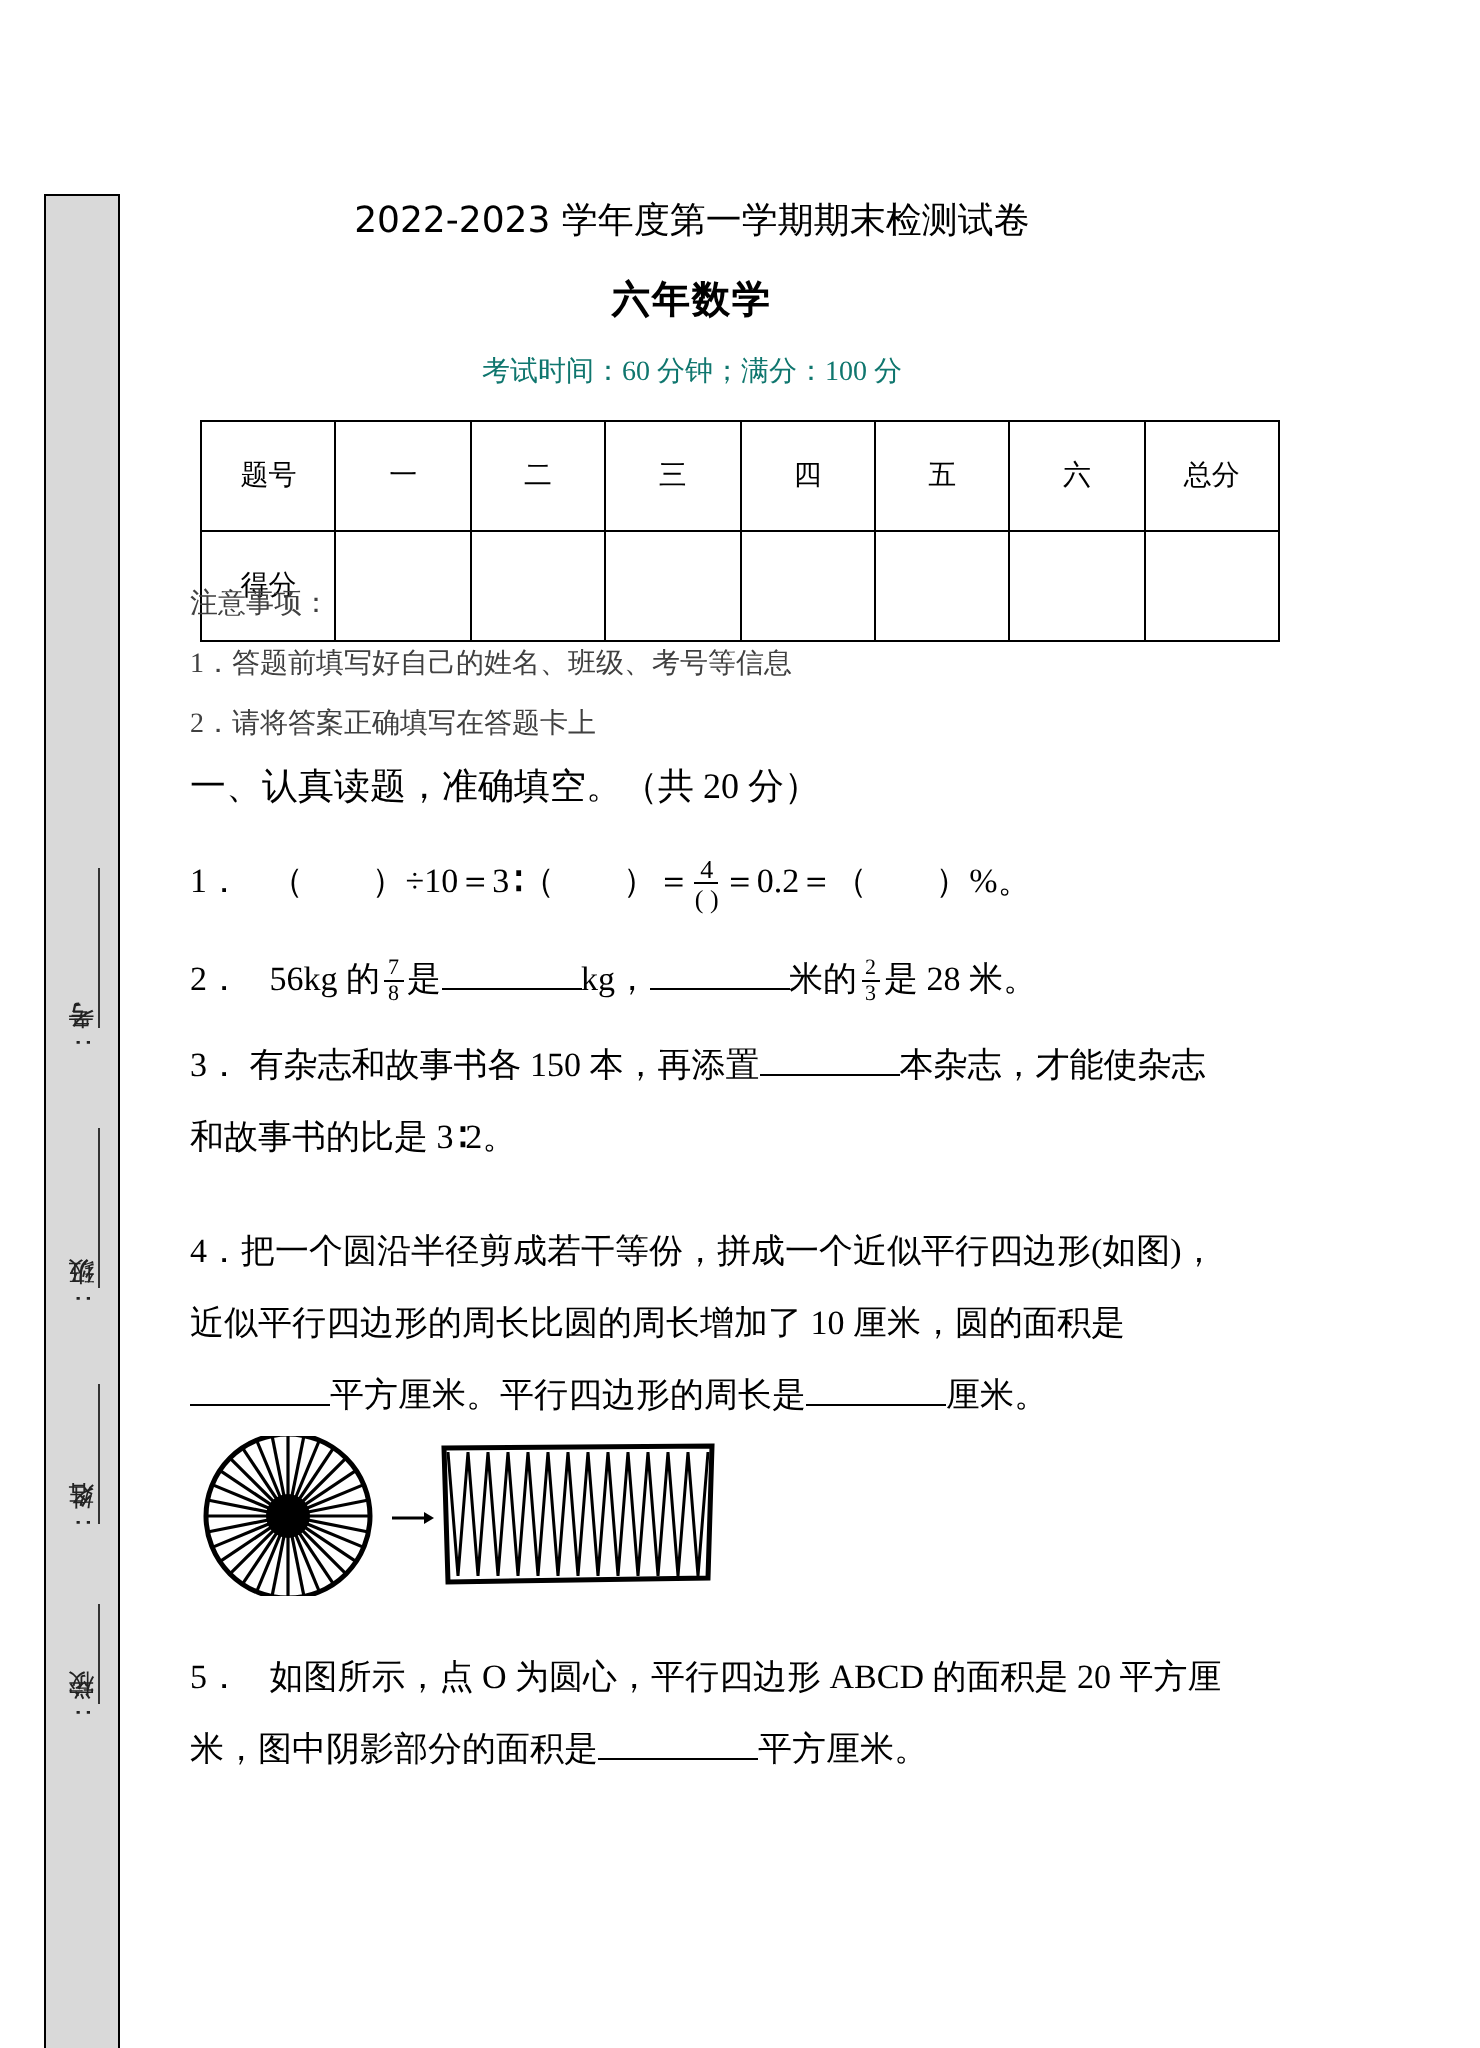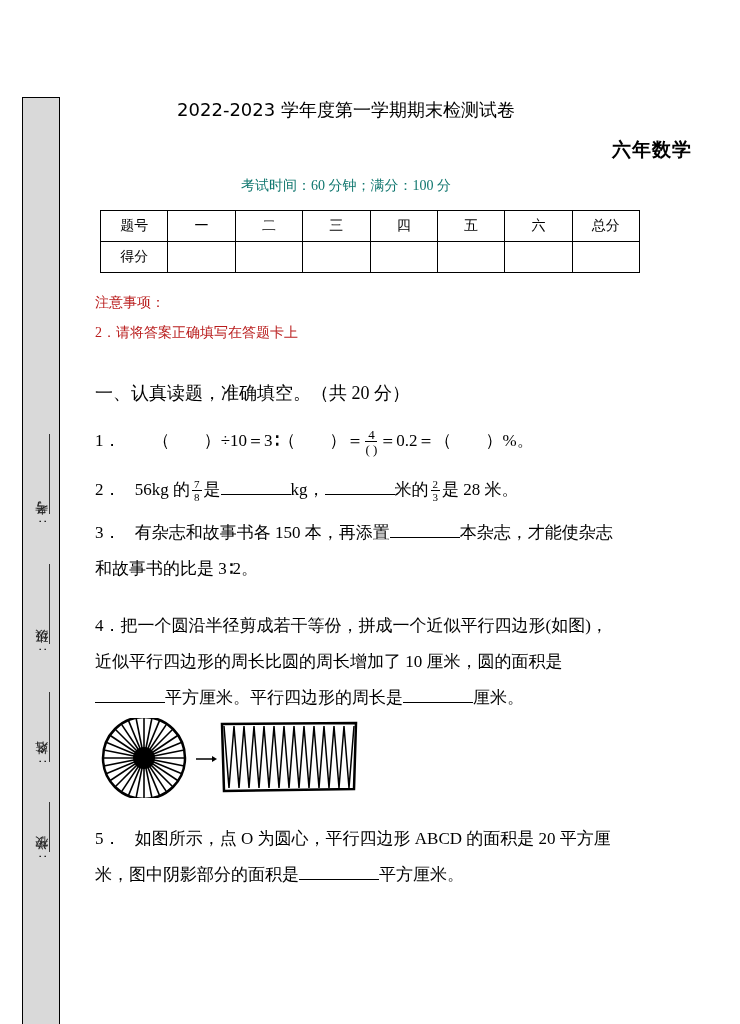--- a/index.html
+++ b/index.html
@@ -9,29 +9,29 @@
              background: #d9d9d9; border-left: 1.5px solid #000; border-right: 1.5px solid #000;
              border-top: 1.5px solid #000; box-sizing: border-box; }
   .side-field { position: absolute; left: 0; width: 38px; display: flex; flex-direction: column;
                 align-items: center; }
   .side-label { font-family: "DejaVu Sans", sans-serif; font-size: 13px; color: #222;
                 writing-mode: vertical-rl; transform: rotate(180deg); letter-spacing: 1px; }
   .side-line-wrap { position: absolute; left: 26px; width: 1px; background: #333; }
 
   .title { position: absolute; left: 0; width: 692px; text-align: center; }
   .t1 { top: 98px; font-family: "DejaVu Sans", sans-serif; font-size: 18px; }
-  .t2 { top: 137px; font-family: "DejaVu Sans", sans-serif; font-size: 19px; font-weight: bold; letter-spacing: 1px; text-align: right; }
+  .t2 { top: 137px; font-family: "DejaVu Sans", sans-serif; font-size: 19px; font-weight: bold; letter-spacing: 1px; }
   .t3 { top: 177px; font-size: 14px; color: #0f766e; }
 
   table.score { position: absolute; left: 100px; top: 210px; border-collapse: collapse;
                 width: 540px; font-family: "DejaVu Sans", sans-serif; font-size: 14px; }
-  table.score td { border: 1px solid #000; height: 30px; text-align: center; width: 67px; padding: 0; }
+  table.score td { border: 1px solid #000; height: 30px; text-align: center; width: 67px; padding: 12px; }
   table.score td:first-child { width: 67px; }
 
-  .notes { position: absolute; left: 95px; top: 288px; font-size: 14px; line-height: 30px; color: #b91c1c; }
+  .notes { position: absolute; left: 95px; top: 288px; font-size: 14px; line-height: 30px; color: #404040; }
   .section { position: absolute; left: 95px; top: 381px; font-size: 18px; }
 
   .q { position: absolute; left: 95px; font-size: 17px; line-height: 36px; width: 560px; }
   .blank { display: inline-block; border-bottom: 1px solid #000; width: 70px; height: 18px; vertical-align: baseline; }
   .blank.w80 { width: 80px; }
   .frac { display: inline-block; vertical-align: middle; text-align: center; line-height: 1; margin: 0 2px; }
   .frac .num { display: block; font-size: 11px; border-bottom: 1px solid #000; padding: 0 2px; }
   .frac .den { display: block; font-size: 11px; padding-top: 1px; }
   .frac.big .num, .frac.big .den { font-size: 13px; }
 
@@ -83,38 +83,39 @@
     <td></td>
     <td></td>
     <td></td>
     <td></td>
   </tr>
 </tbody>
   </table>
 
 <div class="notes">
   <div>注意事项：</div>
+  <div>1．答题前填写好自己的姓名、班级、考号等信息</div>
   <div>2．请将答案正确填写在答题卡上</div>
 </div>
 
 <div class="section">一、认真读题，准确填空。（共 20 分）</div>
 
 <div class="q" style="top:423px;">
   <span>1．</span>
-  <span style="margin-left:28px;">（　　）÷10＝3∶（　　）＝</span><span class="frac big"><span class="num">4</span><span class="den">(  )</span></span><span>＝0.2＝（　　）%。</span>
+  <span style="margin-left:10px;">（　　）÷10＝3∶（　　）＝</span><span class="frac big"><span class="num">4</span><span class="den">(  )</span></span><span>＝0.2＝（　　）%。</span>
 </div>
 
 <div class="q" style="top:472px;">
   <span>2．</span>
   <span style="margin-left:10px;">56kg 的</span><span class="frac"><span class="num">7</span><span class="den">8</span></span><span>是</span><span class="blank"></span><span>kg，</span><span class="blank"></span><span>米的</span><span class="frac"><span class="num">2</span><span class="den">3</span></span><span>是 28 米。</span>
 </div>
 
 <div class="q" style="top:515px;">
   <span>3．</span>
-  <span style="margin-left:10px;">有杂志和故事书各 150 本，再添置</span><span class="blank"></span><span>本杂志，才能使杂志</span><br>
+  <span style="">有杂志和故事书各 150 本，再添置</span><span class="blank"></span><span>本杂志，才能使杂志</span><br>
   <span>和故事书的比是 3∶2。</span>
 </div>
 
 <div class="q" style="top:608px;">
   <div>4．把一个圆沿半径剪成若干等份，拼成一个近似平行四边形(如图)，</div>
   <div>近似平行四边形的周长比圆的周长增加了 10 厘米，圆的面积是</div>
   <div><span class="blank"></span><span>平方厘米。平行四边形的周长是</span><span class="blank"></span><span>厘米。</span></div>
 </div>
 
 <div class="figure">

